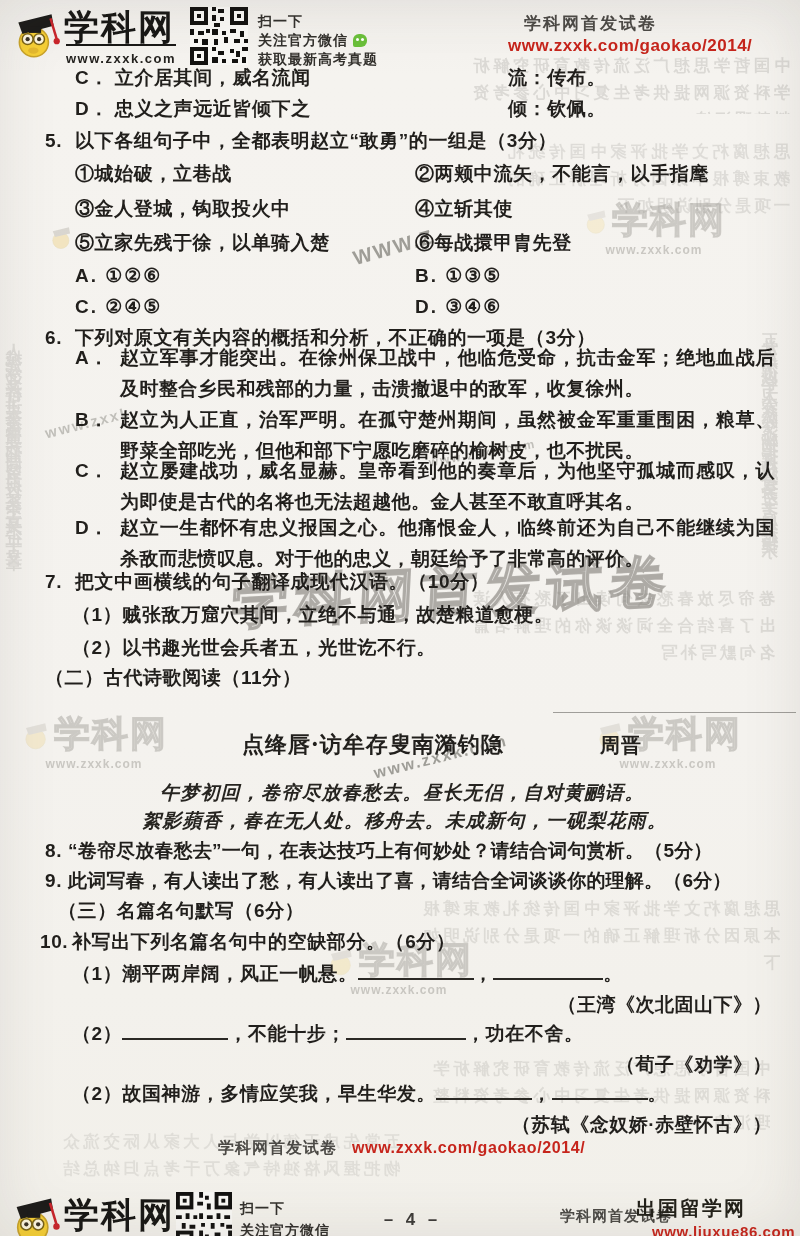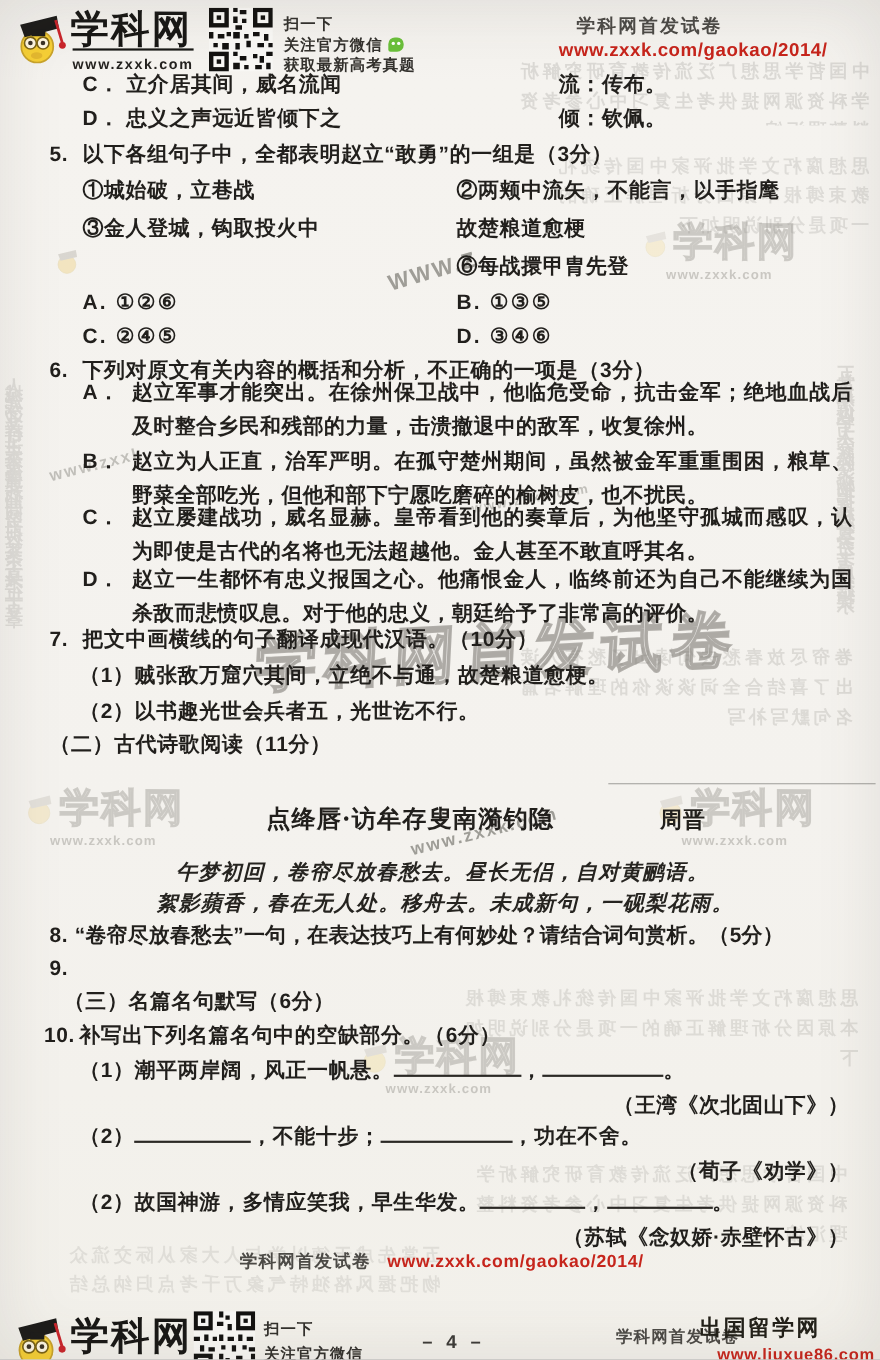--- a/index.html
+++ b/index.html
@@ -147,21 +147,22 @@
   <div class="t" style="left:75px;top:66px;"><span class="gloss-label">C．</span> <span>立介居其间，威名流闻</span></div>
   <div class="t" style="left:508px;top:66px;">流：传布。</div>
   <div class="t" style="left:75px;top:97px;"><span class="gloss-label">D．</span> <span>忠义之声远近皆倾下之</span></div>
   <div class="t" style="left:508px;top:97px;">倾：钦佩。</div>
 
   <div class="t" style="left:45px;top:129px;font-weight:700;">5.</div>
   <div class="t" style="left:75px;top:129px;">以下各组句子中，全都表明赵立“敢勇”的一组是（3分）</div>
   <div class="t" style="left:75px;top:162px;">①城始破，立巷战</div>
   <div class="t" style="left:415px;top:162px;">②两颊中流矢，不能言，以手指麾</div>
   <div class="t" style="left:75px;top:197px;">③金人登城，钩取投火中</div>
-  <div class="t" style="left:415px;top:197px;">故楚粮道愈梗</div>
+  <div class="t" style="left:415px;top:197px;">④立斩其使</div>
+  <div class="t" style="left:75px;top:231px;">⑤立家先残于徐，以单骑入楚</div>
   <div class="t" style="left:415px;top:231px;">⑥每战擐甲胄先登</div>
   <div class="t" style="left:75px;top:264px;letter-spacing:2px;">A. ①②⑥</div>
   <div class="t" style="left:415px;top:264px;letter-spacing:2px;">B. ①③⑤</div>
   <div class="t" style="left:75px;top:295px;letter-spacing:2px;">C. ②④⑤</div>
   <div class="t" style="left:415px;top:295px;letter-spacing:2px;">D. ③④⑥</div>
 
   <div class="t" style="left:45px;top:326px;font-weight:700;">6.</div>
   <div class="t" style="left:75px;top:326px;text-align:right;">下列对原文有关内容的概括和分析，不正确的一项是（3分）</div>
 
   <div class="opt" style="top:342px;">
@@ -189,20 +190,21 @@
   <div class="t sec" style="left:45px;top:666px;">（二）古代诗歌阅读（11分）</div>
 
   <div class="poem-title" style="left:242px;top:730px;">点绛唇·访牟存叟南漪钓隐</div>
   <div class="poem-title" style="left:600px;top:732px;font-size:20px;">周晋</div>
   <div class="poem-line" style="left:160px;top:780px;">午梦初回，卷帘尽放春愁去。昼长无侣，自对黄鹂语。</div>
   <div class="poem-line" style="left:142px;top:808px;">絮影蘋香，春在无人处。移舟去。未成新句，一砚梨花雨。</div>
 
   <div class="t" style="left:45px;top:839px;font-weight:700;">8.</div>
   <div class="t" style="left:68px;top:839px;letter-spacing:.2px;">“卷帘尽放春愁去”一句，在表达技巧上有何妙处？请结合词句赏析。（5分）</div>
   <div class="t" style="left:45px;top:869px;font-weight:700;">9.</div>
+  <div class="t" style="left:68px;top:869px;letter-spacing:.2px;">此词写春，有人读出了愁，有人读出了喜，请结合全词谈谈你的理解。（6分）</div>
 
   <div class="t sec" style="left:58px;top:899px;">（三）名篇名句默写（6分）</div>
   <div class="t" style="left:40px;top:930px;font-weight:700;">10.</div>
   <div class="t" style="left:72px;top:930px;">补写出下列名篇名句中的空缺部分。（6分）</div>
 
   <div class="t" style="left:72px;top:962px;">
     <span>（1）潮平两岸阔，风正一帆悬。</span><span class="blank" style="width:116px;"></span><span>，</span><span class="blank" style="width:110px;"></span><span>。</span>
   </div>
   <div class="src" style="top:992px;">（王湾《次北固山下》）</div>
 

